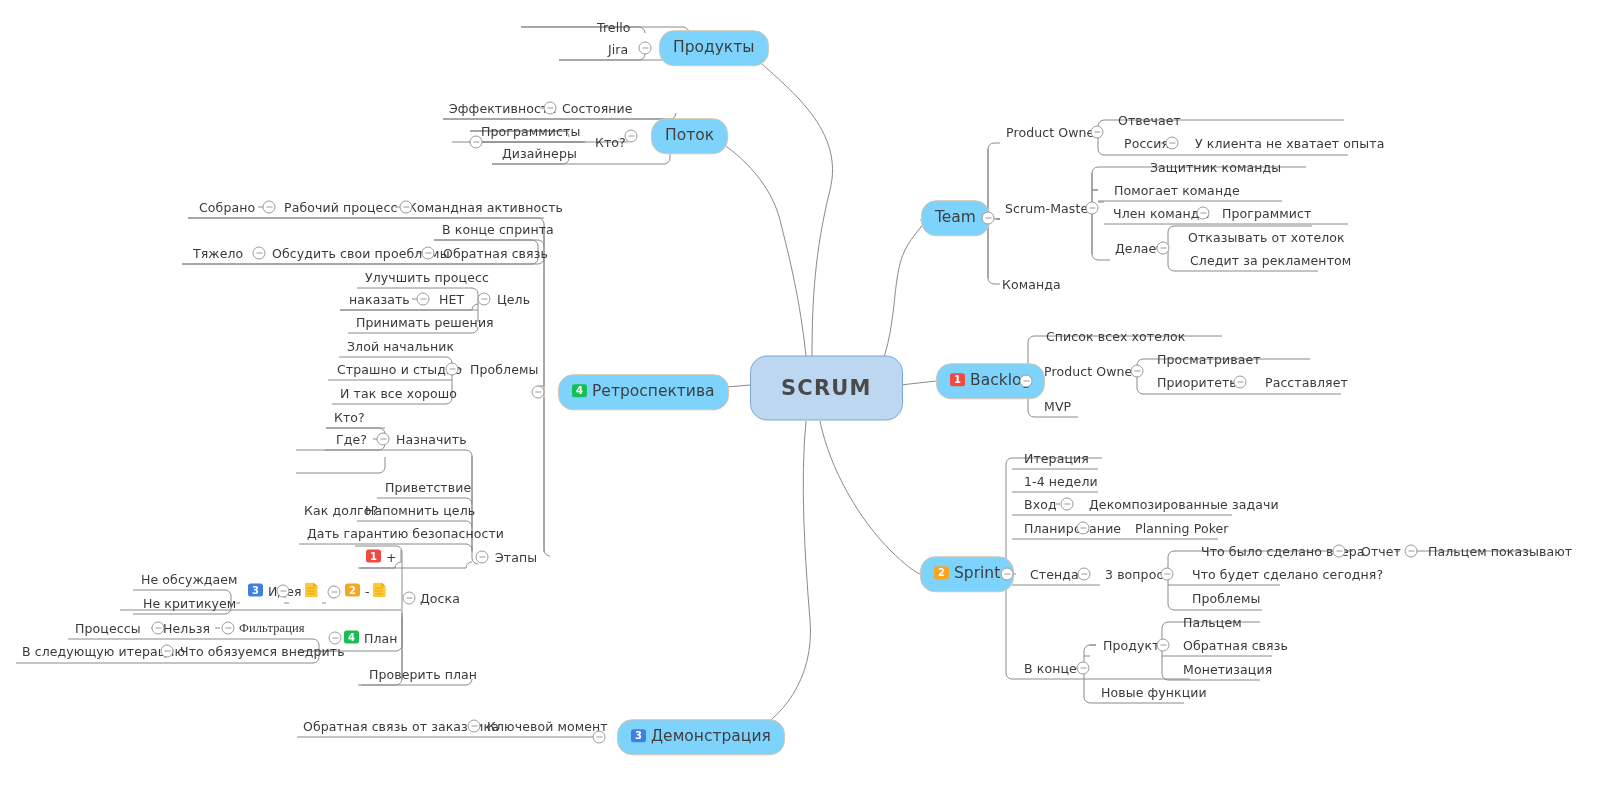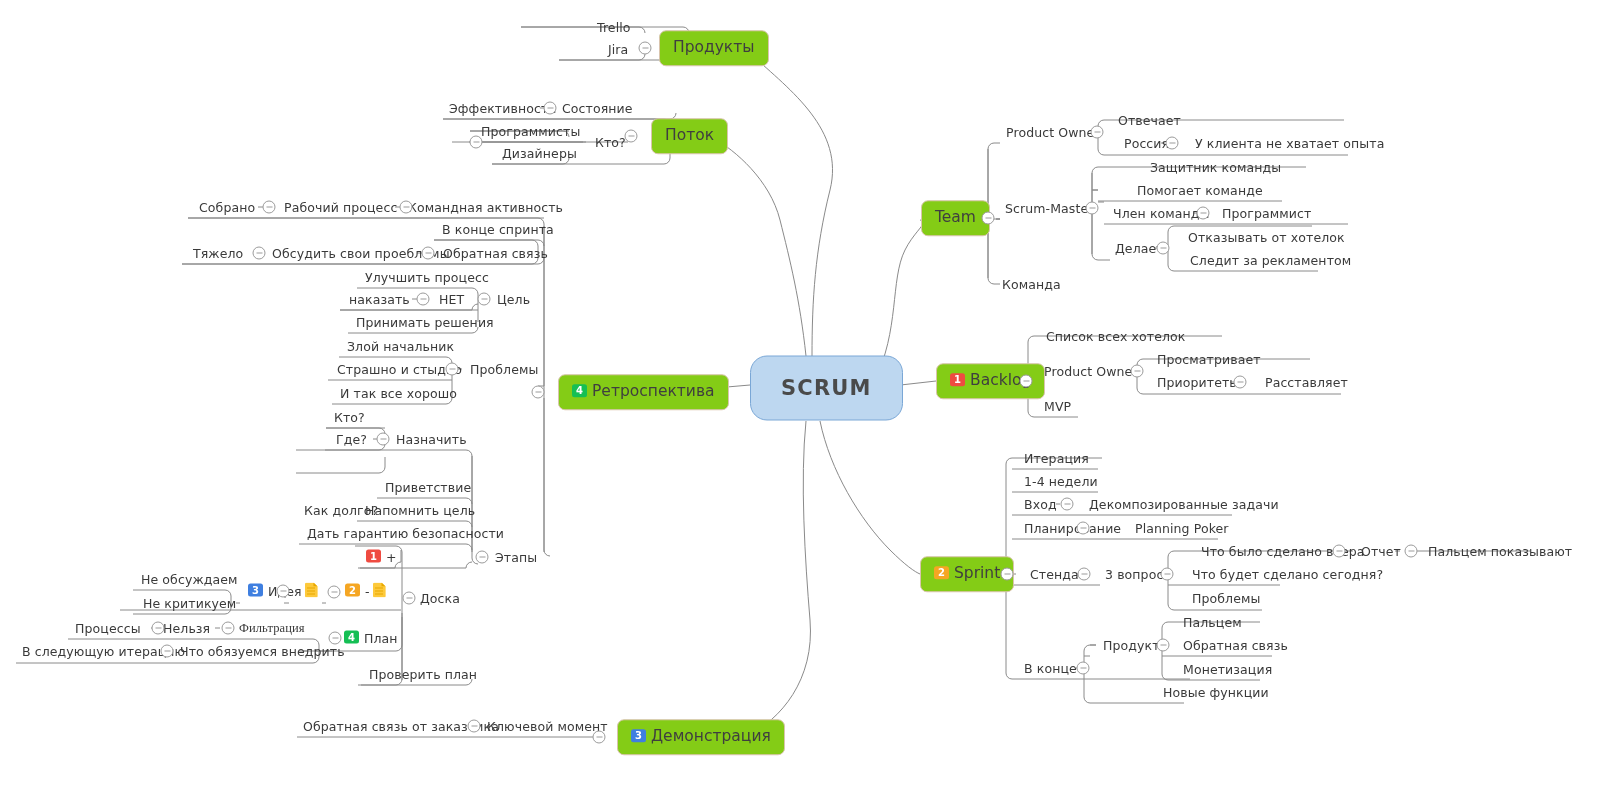--- a/index.html
+++ b/index.html
@@ -12,22 +12,22 @@
   svg.links{position:absolute;left:0;top:0;width:1606px;height:788px;pointer-events:none;}
   .node{position:absolute;white-space:nowrap;display:flex;align-items:center;}
   
   .txt{
     font-size:12.5px;color:#3a3a3a;letter-spacing:.1px;
     transform:translateY(-50%);
   }
   
   .box{
     transform:translate(0,-50%);
-    border-radius:7px;border:1px solid #d9c4ad;
-    background:#84cc16;color:#3f3f3f;
+    border-radius:15px;border:1px solid #d9c4ad;
+    background:#7dd3fc;color:#3f3f3f;
     padding:9px 13px;font-size:15.5px;line-height:1;
     box-sizing:border-box;
   }
   .box.root{
     background:#bdd7f0;border:1px solid #7aa7d6;color:#4a4a4a;
     font-size:21px;font-weight:bold;letter-spacing:1.2px;
     padding:21px 30px;border-radius:17px;
   }
   
   .badge{
@@ -447,21 +447,21 @@
       </div>
       <div class="node txt" style="left: 1195px; top: 143px;">
         <span>У клиента не хватает опыта</span>
       </div>
       <div class="node txt" style="left: 1005px; top: 208px;">
         <span>Scrum-Master</span>
       </div>
       <div class="node txt" style="left: 1150px; top: 167px;">
         <span>Защитник команды</span>
       </div>
-      <div class="node txt" style="left: 1137px; top: 190px;">
+      <div class="node txt" style="left: 1114px; top: 190px;">
         <span>Помогает команде</span>
       </div>
       <div class="node txt" style="left: 1113px; top: 213px;">
         <span>Член команды</span>
       </div>
       <div class="node txt" style="left: 1222px; top: 213px;">
         <span>Программист</span>
       </div>
       <div class="node txt" style="left: 1115px; top: 248px;">
         <span>Делает</span>
@@ -548,21 +548,21 @@
       </div>
       <div class="node txt" style="left: 1183px; top: 622px;">
         <span>Пальцем</span>
       </div>
       <div class="node txt" style="left: 1183px; top: 645px;">
         <span>Обратная связь</span>
       </div>
       <div class="node txt" style="left: 1183px; top: 669px;">
         <span>Монетизация</span>
       </div>
-      <div class="node txt" style="left: 1163px; top: 692px;">
+      <div class="node txt" style="left: 1101px; top: 692px;">
         <span>Новые функции</span>
       </div>
       <div class="node box root" style="left: 750px; top: 388px;">
         <span>SCRUM</span>
       </div>
     </div>
 
   <div id="toggles">
       <div class="toggle" style="left: 645px; top: 48px;"></div>
       <div class="toggle" style="left: 631px; top: 136px;"></div>

